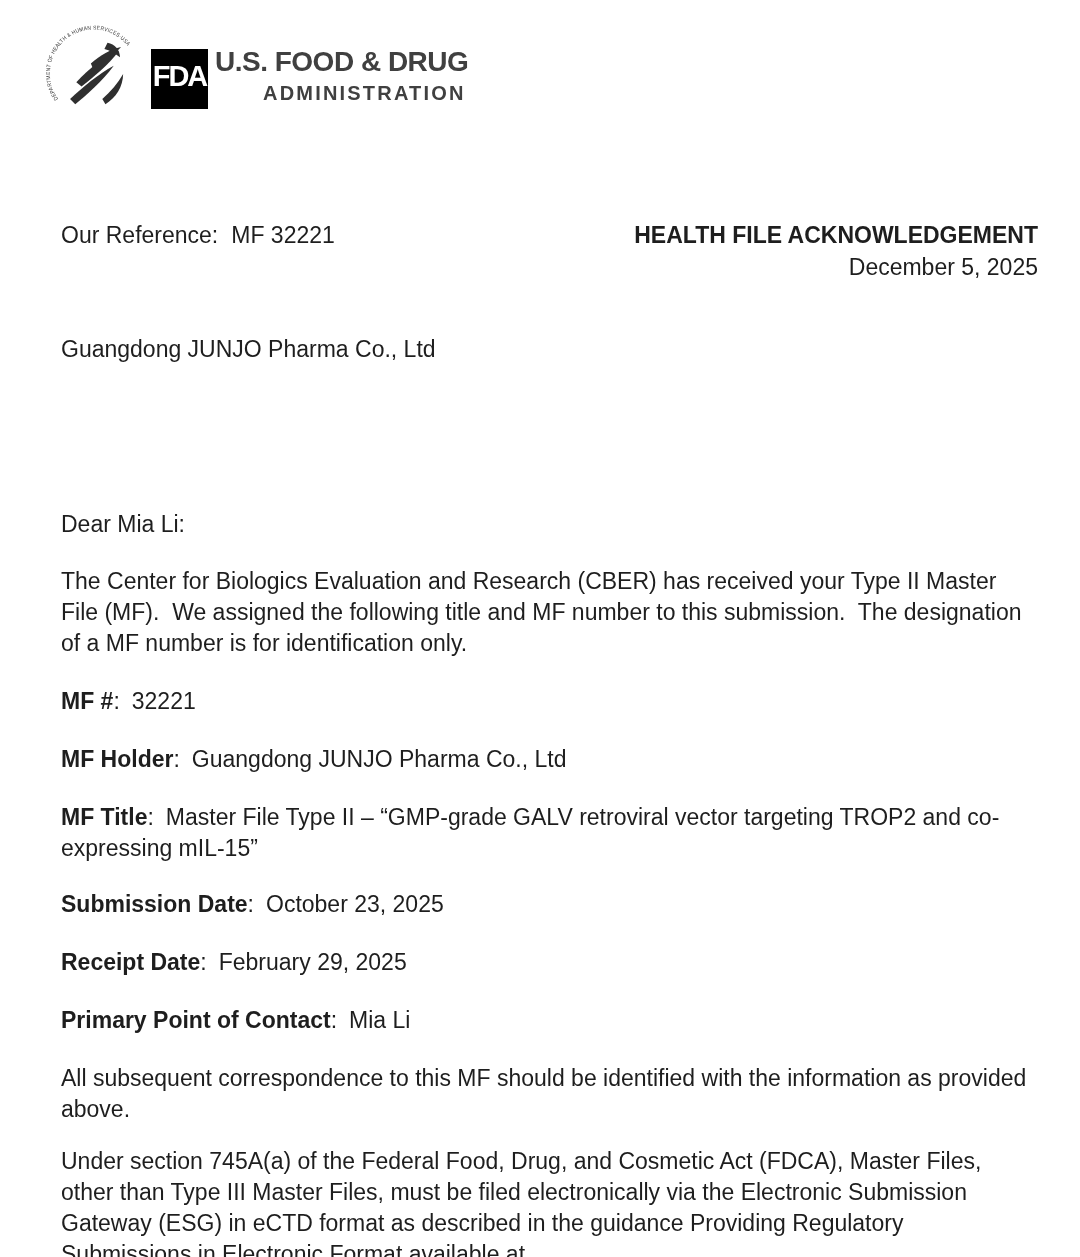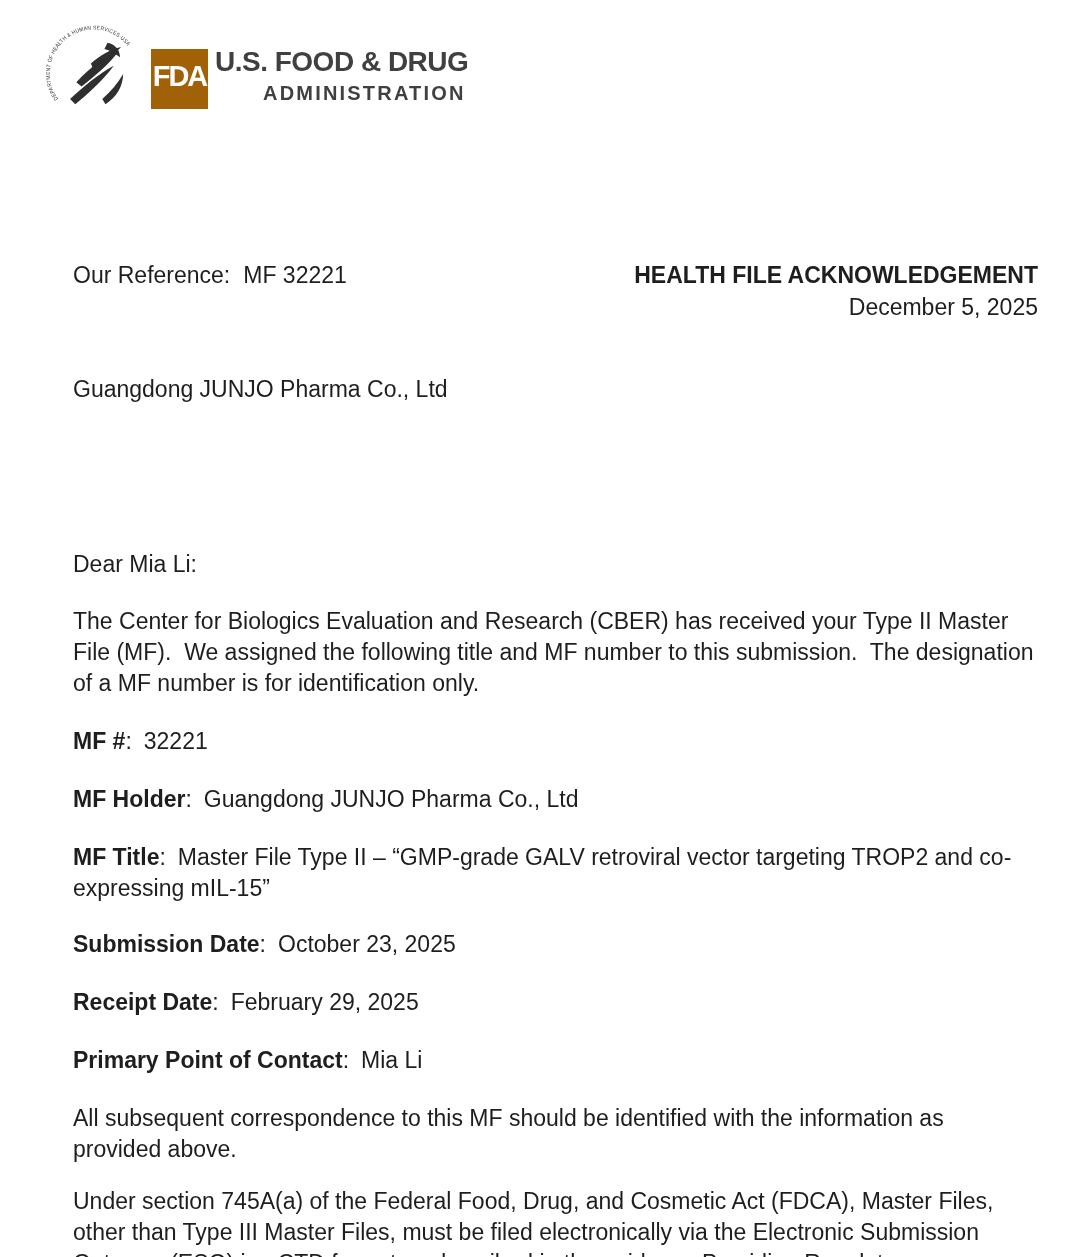--- a/index.html
+++ b/index.html
@@ -18,21 +18,21 @@
   
   .hhs-seal {
     position: absolute;
     left: 42px; top: 22px;
     width: 104px; height: 104px;
   }
   .fda-box {
     position: absolute;
     left: 151px; top: 49px;
     width: 57px; height: 60px;
-    background: #a16207;
+    background: #000000;
     display: flex; align-items: center; justify-content: center;
   }
   .fda-box span {
     color: #ffffff;
     font-weight: bold;
     font-size: 29px;
     letter-spacing: -2px;
     margin-top: -6px;
   }
   .wordmark {
@@ -56,21 +56,21 @@
 
   
   .content {
     position: absolute;
     left: 57px;
     width: 981px;
     top: 0;
     font-size: 23px;
     line-height: 31px;
   }
-  .blk { position: absolute; left: 16px; right: 0; margin-top: 40px; }
+  .blk { position: absolute; left: 4px; right: 0; }
 
   .meta-row { top: 220px; display: flex; justify-content: space-between; }
   .date-row { top: 252px; text-align: right; }
   .company  { top: 334px; }
   .salute   { top: 509px; }
   .p-intro  { top: 566px; }
   .f0 { top: 686px; }
   .f1 { top: 744px; }
   .f2 { top: 802px; }
   .f3 { top: 889px; }

